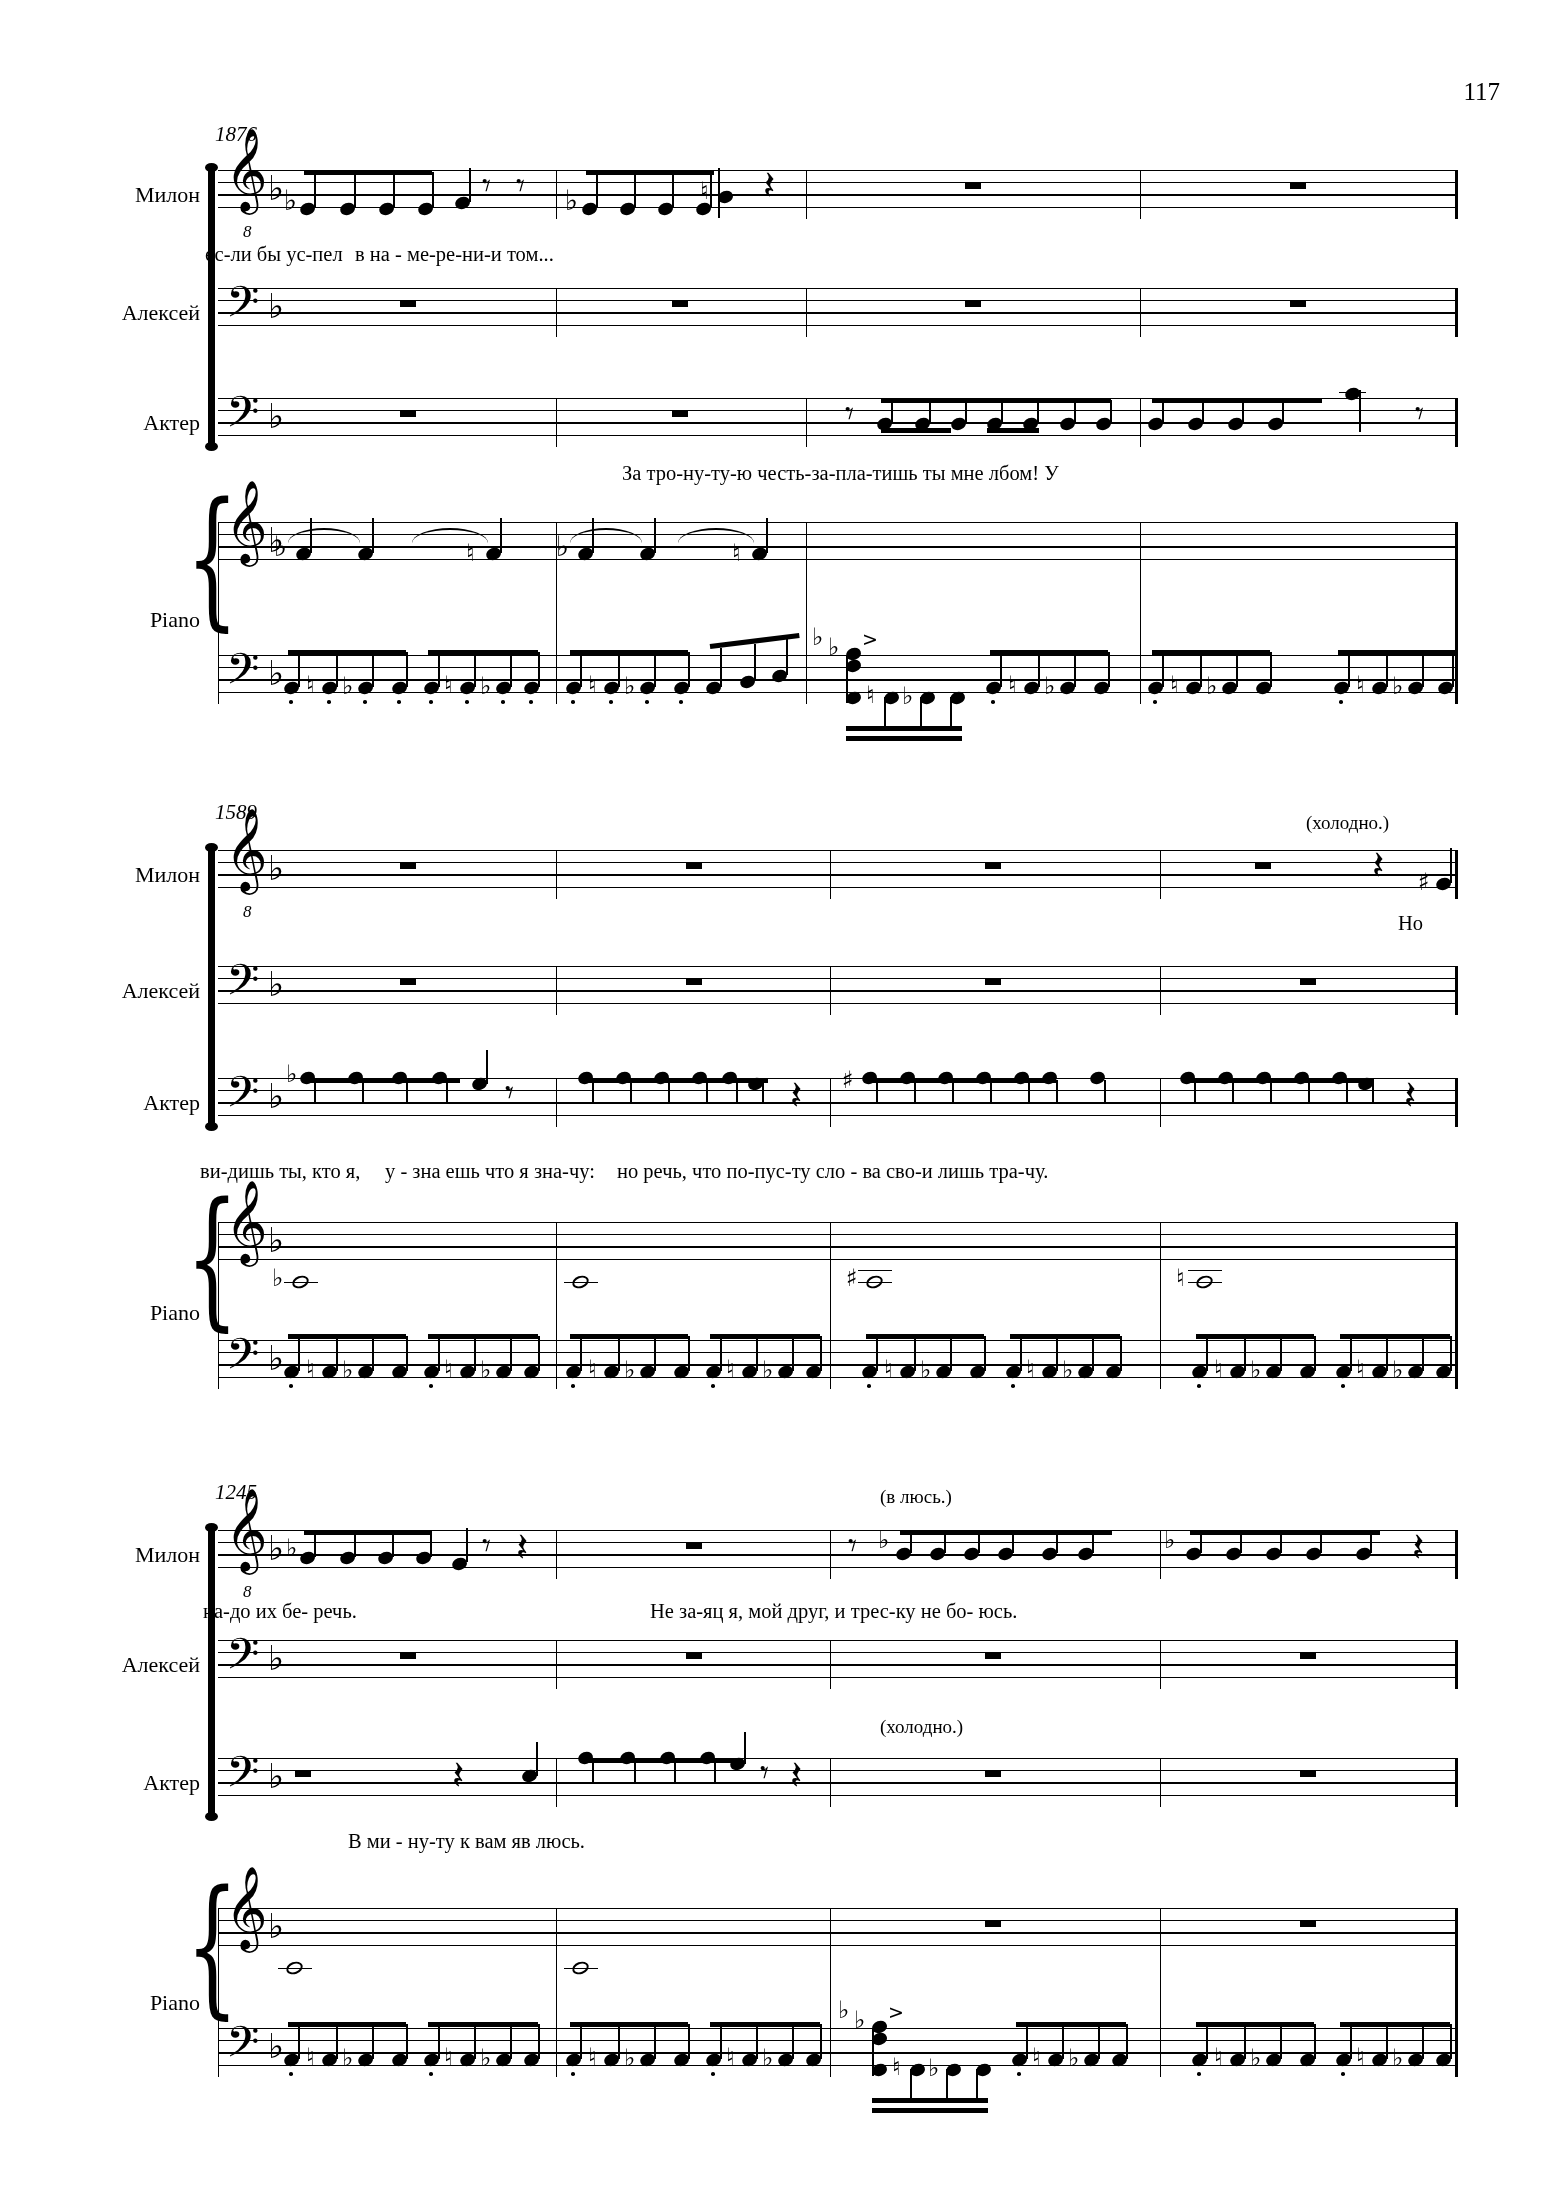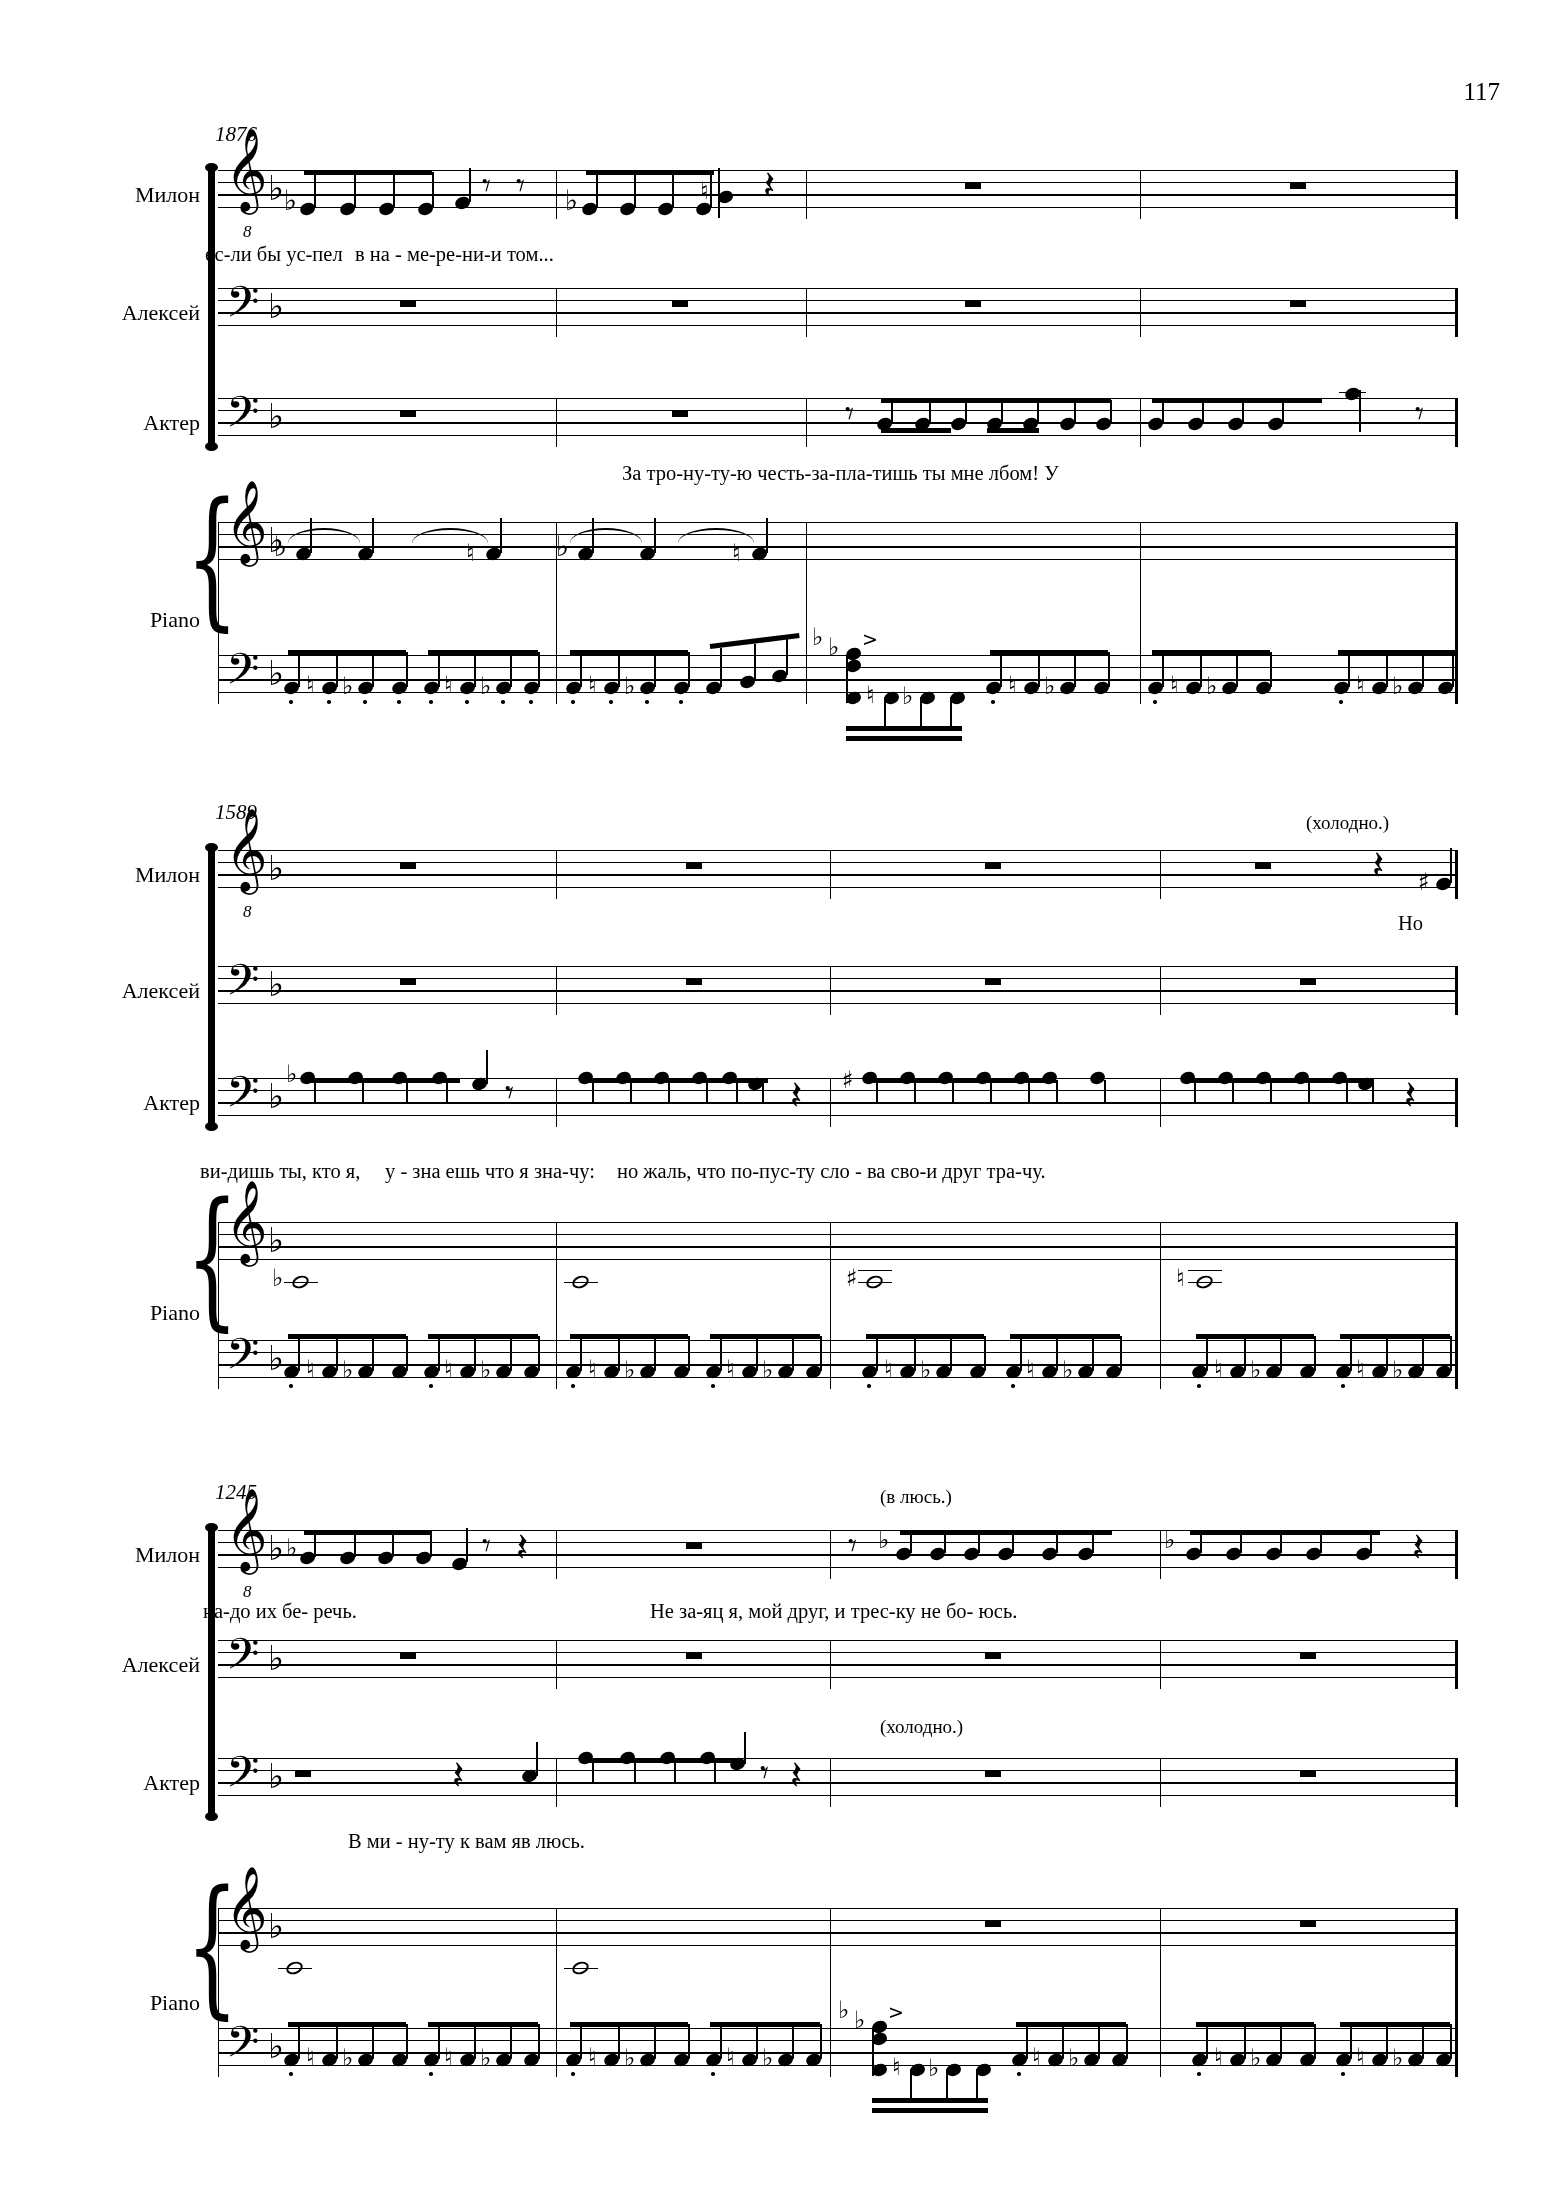--- a/index.html
+++ b/index.html
@@ -594,21 +594,21 @@
     <div class="notehead" style="left:1294px; top:1072px;"></div>
     <div class="stem" style="left:1308px; top:1080px; height:22px;"></div>
     <div class="notehead" style="left:1332px; top:1072px;"></div>
     <div class="stem" style="left:1346px; top:1080px; height:22px;"></div>
     <div class="notehead" style="left:1358px; top:1078px;"></div>
     <div class="stem" style="left:1372px; top:1080px; height:22px;"></div>
     <div class="rest-quarter" style="left:1404px; top:1075px;">𝄽</div>
 
     <div class="lyric" style="left:200px; top:1160px;">ви-дишь ты, кто я,</div>
     <div class="lyric" style="left:385px; top:1160px;">у - зна ешь что я зна-чу:</div>
-    <div class="lyric" style="left:617px; top:1160px;">но жаль, что по-пус-ту сло - ва сво-и друг тра-чу.</div>
+    <div class="lyric" style="left:617px; top:1160px;">но речь, что по-пус-ту сло - ва сво-и лишь тра-чу.</div>
 
     <div class="pbrace" style="left:186px; top:1212px;">{</div>
     <div class="inst-label" style="left:80px; top:1300px; width:120px;">Piano</div>
 
     <div class="staff" style="left:218px; top:1222px; width:1240px;"></div>
     <div class="clef clef-treble" style="left:225px; top:1185px;">𝄞</div>
     <div class="keysig" style="left:268px; top:1223px;">♭</div>
 
     <div class="staff" style="left:218px; top:1340px; width:1240px;"></div>
     <div class="clef clef-bass" style="left:226px; top:1333px;">𝄢</div>

